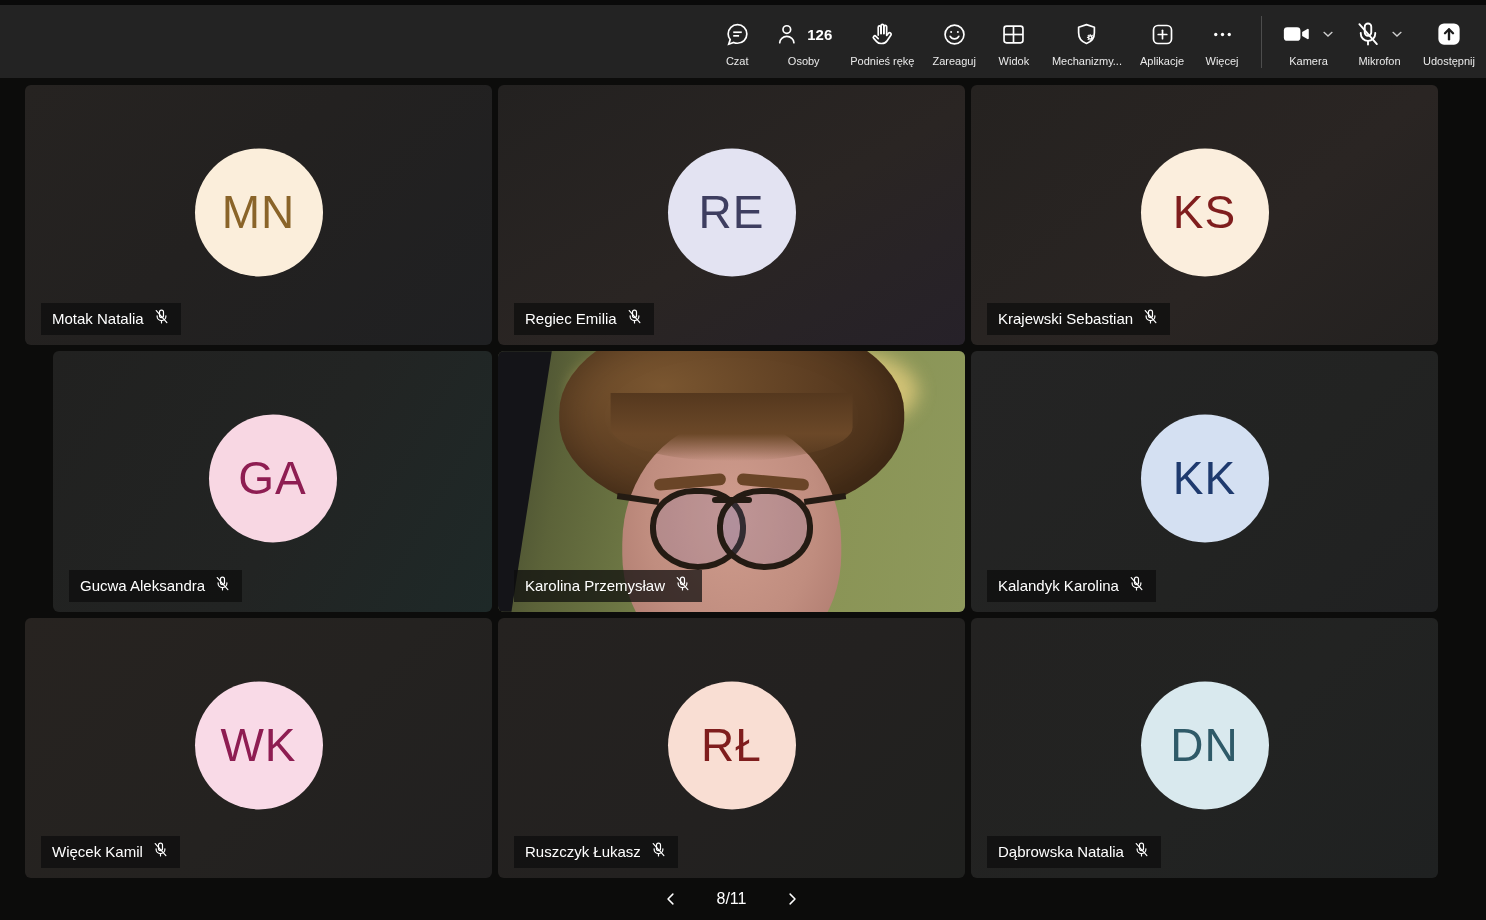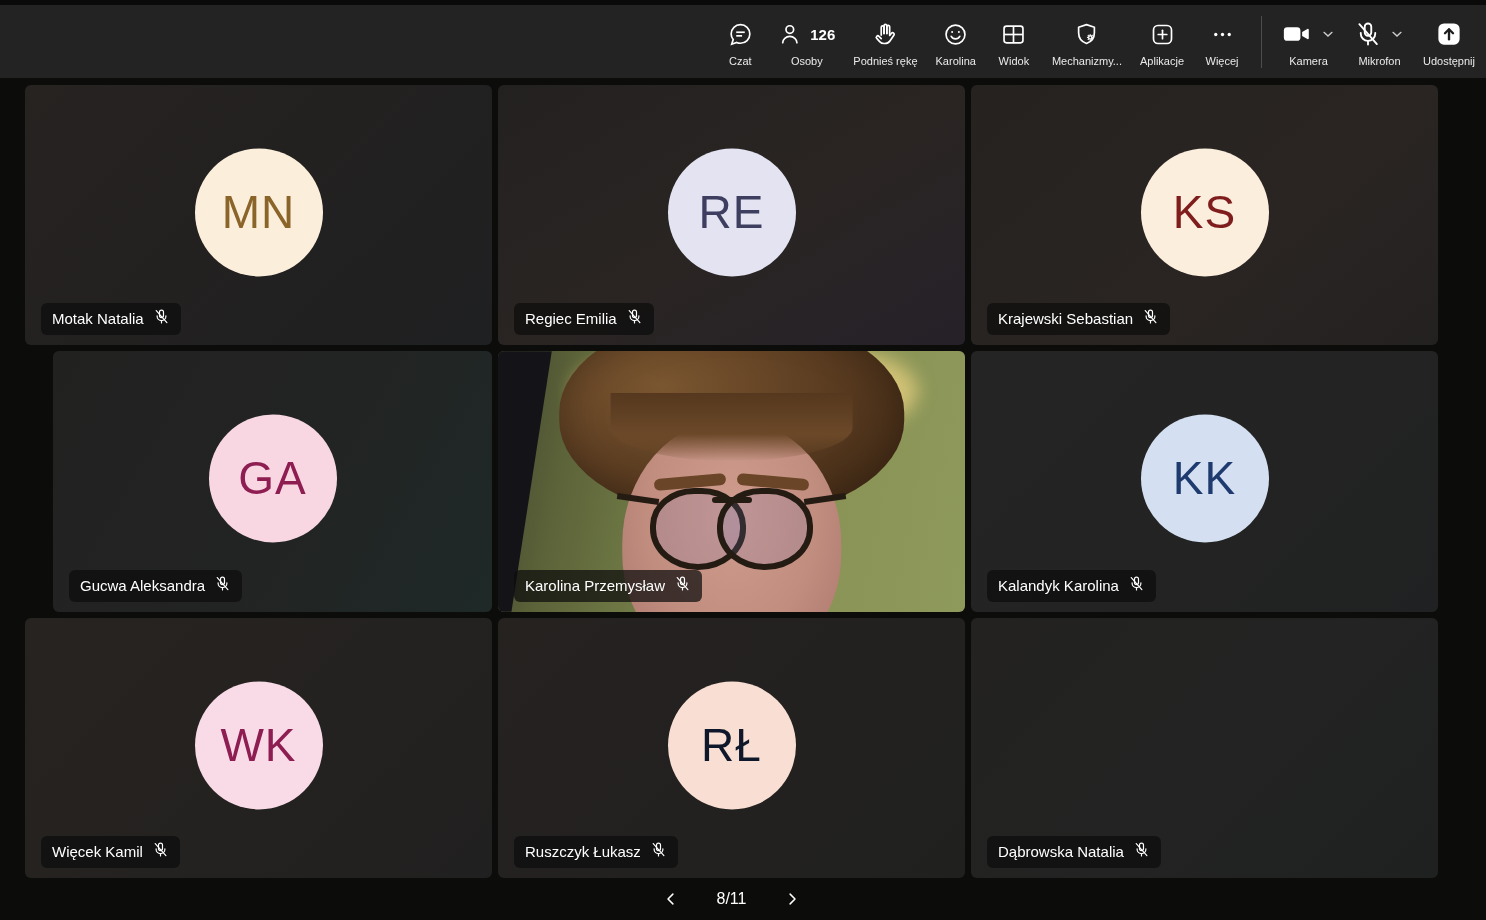--- a/index.html
+++ b/index.html
@@ -55,21 +55,21 @@
   .avatar {
     position:absolute; left:50%; top:50%; transform:translate(-50%,-52%);
     width:128px; height:128px; border-radius:50%;
     display:flex; align-items:center; justify-content:center;
     font-size:46px; letter-spacing:1px;
   }
   .name-tag {
     position:absolute; left:16px; bottom:10px;
     display:flex; align-items:center; gap:9px;
     background:rgba(12,12,12,0.72);
-    border-radius:6px; padding:5px 11px 6px 11px;
+    border-radius:0; padding:5px 11px 6px 11px;
     max-width:85%;
   }
   .name-tag .pname { font-size:15px; color:#fff; white-space:nowrap; }
 
   
   .video-feed { position:absolute; inset:0; display:none;
     background:linear-gradient(100deg,#41462e 0%,#5c6339 16%,#77824a 42%,#8a9456 72%,#8e995c 100%);
     background:linear-gradient(100deg,#41462e 0%,#5c6339 16%,#77824a 42%,#8a9456 72%,#8e995c 100%);
   }
   .tile.video .video-feed { display:block; }
@@ -160,21 +160,21 @@
     <div class="tb-icon-row">
         <span>
       <svg class="icn" width="27" height="27" viewBox="0 0 24 24" fill="none" stroke="#fff" stroke-width="1.5" stroke-linecap="round">
         <circle cx="12" cy="12" r="8.4"></circle>
         <circle cx="9" cy="9.8" r="0.9" fill="#fff" stroke="none"></circle>
         <circle cx="15" cy="9.8" r="0.9" fill="#fff" stroke="none"></circle>
         <path d="M8.2 13.6a4.3 4.3 0 0 0 7.6 0"></path>
       </svg>
         </span>
       </div>
-    <div class="tb-label">Karolina</div>
+    <div class="tb-label">Zareaguj</div>
   </div>
 
   <div class="tb-btn">
     <div class="tb-icon-row">
         <span>
       <svg class="icn" width="27" height="27" viewBox="0 0 24 24" fill="none" stroke="#fff" stroke-width="1.5">
         <rect x="3.6" y="4.6" width="16.8" height="14.8" rx="2.2"></rect>
         <line x1="12" y1="4.6" x2="12" y2="19.4"></line>
             <line x1="3.6" y1="12" x2="20.4" y2="12"></line>
       </svg>
@@ -422,38 +422,41 @@
           <path d="M5.8 11v0.7a6.2 6.2 0 0 0 12.4 0V11"></path>
           <line x1="12" y1="18" x2="12" y2="21"></line>
           <line x1="4.6" y1="3.6" x2="19.6" y2="20.6"></line>
         </svg>
       </span>
     </div>
   </div>
 
   <div class="tile">
 
-    <div class="avatar" style="background: rgb(249, 222, 211); color: #0f172a;">
+    <div class="avatar" style="background: rgb(249, 222, 211); color: #7f1d1d;">
         <span class="initials">RŁ</span>
       </div>
     <div class="name-tag">
       <span class="pname">Ruszczyk Łukasz</span>
       <span>
         <svg width="17" height="17" viewBox="0 0 24 24" fill="none" stroke="#fff" stroke-width="1.7" stroke-linecap="round">
           <rect x="9.2" y="3" width="5.6" height="10.5" rx="2.8"></rect>
           <path d="M5.8 11v0.7a6.2 6.2 0 0 0 12.4 0V11"></path>
           <line x1="12" y1="18" x2="12" y2="21"></line>
           <line x1="4.6" y1="3.6" x2="19.6" y2="20.6"></line>
         </svg>
       </span>
     </div>
   </div>
 
   <div class="tile">
 
+    <div class="avatar" style="background: rgb(217, 233, 238); color: rgb(47, 90, 104);">
+        <span class="initials">DN</span>
+      </div>
     <div class="name-tag">
       <span class="pname">Dąbrowska Natalia</span>
       <span>
         <svg width="17" height="17" viewBox="0 0 24 24" fill="none" stroke="#fff" stroke-width="1.7" stroke-linecap="round">
           <rect x="9.2" y="3" width="5.6" height="10.5" rx="2.8"></rect>
           <path d="M5.8 11v0.7a6.2 6.2 0 0 0 12.4 0V11"></path>
           <line x1="12" y1="18" x2="12" y2="21"></line>
           <line x1="4.6" y1="3.6" x2="19.6" y2="20.6"></line>
         </svg>
       </span>

